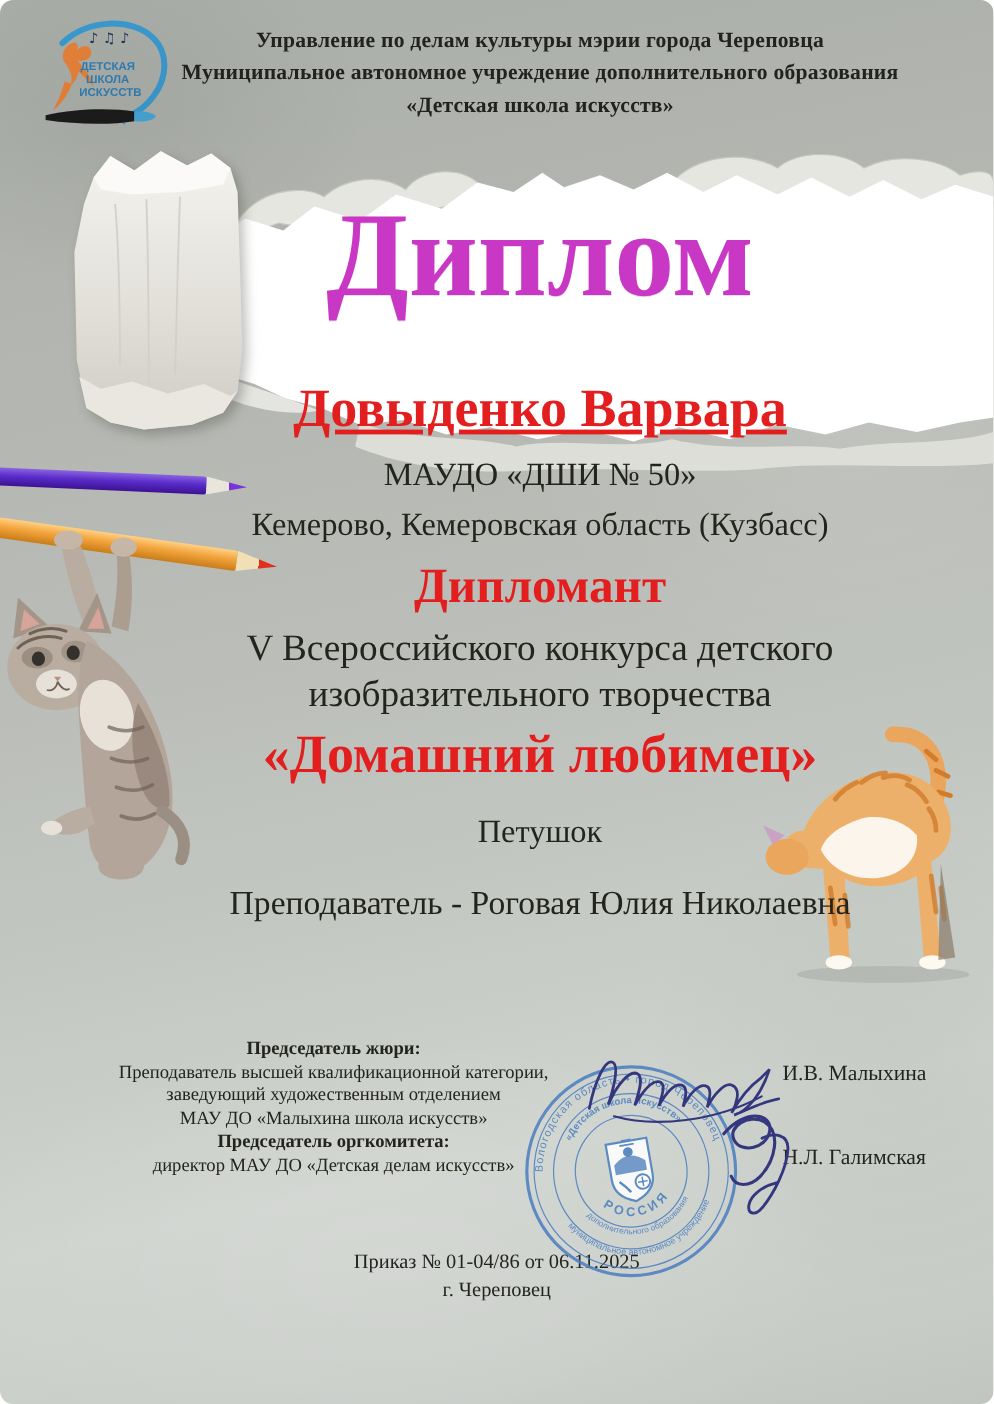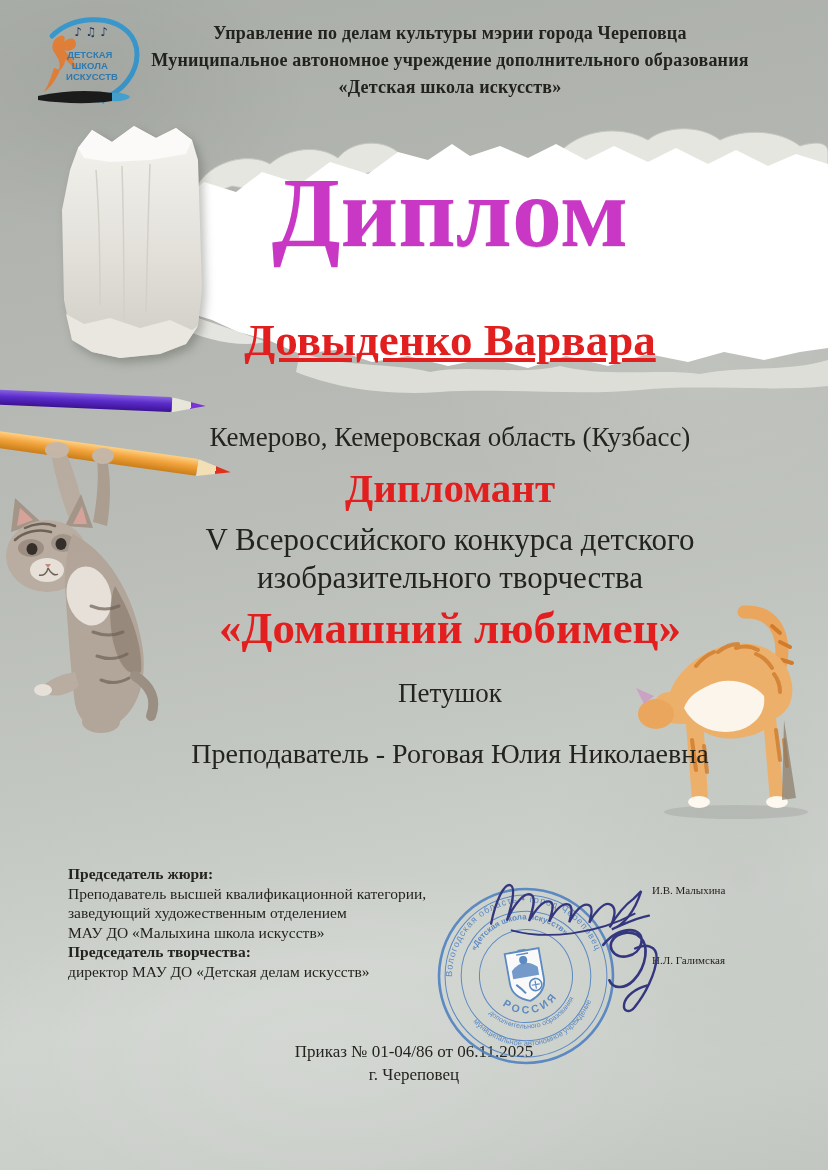--- a/index.html
+++ b/index.html
@@ -1,20 +1,21 @@
 <!DOCTYPE html>
 <html><head>
 <meta charset="utf-8">
 <style>
   html,body{margin:0;padding:0;}
   .page{
     position:relative; width:828px; height:1170px; overflow:hidden;
     font-family:"Liberation Serif","DejaVu Serif",serif;
     background:linear-gradient(168deg,#aaaea8 0%,#b3b6b0 22%,#babdb7 42%,#c3c7c1 60%,#d0d4cf 78%,#c9cdc8 92%,#c2c6c1 100%);
     color:#24241f;
+    border-radius:11px;
   }
   .page::after{
     content:""; position:absolute; inset:0; pointer-events:none;
     background:
       radial-gradient(ellipse 300px 200px at 12% 8%, rgba(0,0,0,.06), transparent 70%),
       radial-gradient(ellipse 400px 300px at 85% 30%, rgba(255,255,255,.10), transparent 70%),
       radial-gradient(ellipse 500px 260px at 40% 90%, rgba(255,255,255,.12), transparent 75%),
       radial-gradient(ellipse 300px 300px at 90% 75%, rgba(0,0,0,.04), transparent 70%);
   }
   .abs{position:absolute;}
@@ -42,23 +43,23 @@
   .pencil-purple{left:-6px; top:394px; width:212px; height:15px; transform:rotate(2.5deg);}
   .pencil-purple .body{background:linear-gradient(180deg,#8a63e0,#5a2cca 45%,#3c1292);}
   .pencil-purple .wood{background:linear-gradient(90deg,#e8e6da 0 55%,#7a33d8 55%);}
   .pencil-orange{left:-8px; top:447px; width:240px; height:17px; transform:rotate(8deg);}
   .pencil-orange .body{background:linear-gradient(180deg,#ffd184,#f2a33c 45%,#c97d18);}
   .pencil-orange .wood{background:linear-gradient(90deg,#f2dfb6 0 55%,#e0301c 55%);}
 
   .kitten-svg{left:-5px; top:436px; z-index:4;}
   .cat-svg{left:626px; top:600px; z-index:5;}
 
-  .officials{left:68px; top:864px; width:420px; font-size:15.5px; line-height:19.5px; z-index:6; text-align:left;}
+  .officials{left:68px; top:864px; width:420px; font-size:15.5px; line-height:19.5px; z-index:6; text-align:center;}
   .officials .bold{font-weight:bold;}
-  .sign-name{font-size:11px; z-index:8;}
+  .sign-name{font-size:18px; z-index:8;}
   .name-jury{left:652px; top:884px;}
   .name-org{left:652px; top:954px;}
 
   .stamp-svg{left:436px; top:886px; z-index:7; transform:rotate(-10deg); opacity:.88;}
   .sig-svg{z-index:9;}
   .sig1{left:482px; top:866px; transform:rotate(-4deg);}
   .sig2{left:574px; top:916px; transform:rotate(3deg);}
 
   .footer-order{top:1042px; font-size:17px; z-index:6;}
   .footer-city{top:1065px; font-size:17px; z-index:6;}
@@ -108,20 +109,21 @@
     <g style="filter:drop-shadow(4px 5px 5px rgba(70,70,64,.35));">
       <path d="M78,48 L92,30 L112,42 L134,26 L156,38 L176,28 L192,40 L198,60 L202,190 L198,226 L186,244 L160,254 L120,258 L92,252 L72,240 L64,200 L62,110 L70,70 Z" fill="url(#scrollGrad)"></path>
       <path d="M78,48 L92,30 L112,42 L134,26 L156,38 L176,28 L192,40 L186,54 L150,60 L110,62 L84,58 Z" fill="#fbfaf8"></path>
       <path d="M66,214 L84,224 L110,218 L140,228 L170,220 L192,230 L198,226 L186,244 L160,254 L120,258 L92,252 L72,240 Z" fill="#e9e7e0"></path>
       <path d="M96,70 C100,120 100,170 100,205 M150,64 C148,120 147,170 146,212 M122,66 C124,130 124,180 124,220" fill="none" stroke="#d3d0c8" stroke-width="1.5"></path>
     </g>
   </svg>
 
   <div class="abs col doc-title">Диплом</div>
   <div class="abs col recipient">Довыденко Варвара</div>
+  <div class="abs col school-line">МАУДО «ДШИ № 50»</div>
   <div class="abs col location-line">Кемерово, Кемеровская область (Кузбасс)</div>
   <div class="abs col award-line">Дипломант</div>
   <div class="abs col comp1">V Всероссийского конкурса детского</div>
   <div class="abs col comp2">изобразительного творчества</div>
   <div class="abs col comp-title">«Домашний любимец»</div>
   <div class="abs col artwork-line">Петушок</div>
   <div class="abs col teacher-line">Преподаватель - Роговая Юлия Николаевна</div>
 
   <div class="abs pencil pencil-purple">
       <span class="body"></span>
@@ -174,21 +176,21 @@
     <ellipse cx="73" cy="202" rx="11" ry="6" fill="#fdf8f0"></ellipse>
     <ellipse cx="151" cy="202" rx="11" ry="6" fill="#fdf8f0"></ellipse>
     <path d="M158,120 L170,198 L156,200 Z" fill="#8a7a68" opacity="0.7"></path>
   </svg>
 
   <div class="abs officials">
     <div class="bold">Председатель жюри:</div>
     <div>Преподаватель высшей квалификационной категории,</div>
     <div>заведующий художественным отделением</div>
     <div>МАУ ДО «Малыхина школа искусств»</div>
-    <div class="bold">Председатель творчества:</div>
+    <div class="bold">Председатель оргкомитета:</div>
     <div>директор МАУ ДО «Детская делам искусств»</div>
   </div>
   <div class="abs sign-name name-jury">И.В. Малыхина</div>
   <div class="abs sign-name name-org">Н.Л. Галимская</div>
 
   <svg class="abs stamp-svg" width="180" height="180" viewBox="0 0 178 178">
     <defs>
       <path id="arcOT" d="M16,89 A73,73 0 1 1 162,89"></path>
       <path id="arcOB" d="M20,89 A69,69 0 1 0 158,89"></path>
       <path id="arcIT" d="M33,89 A56,56 0 1 1 145,89"></path>

